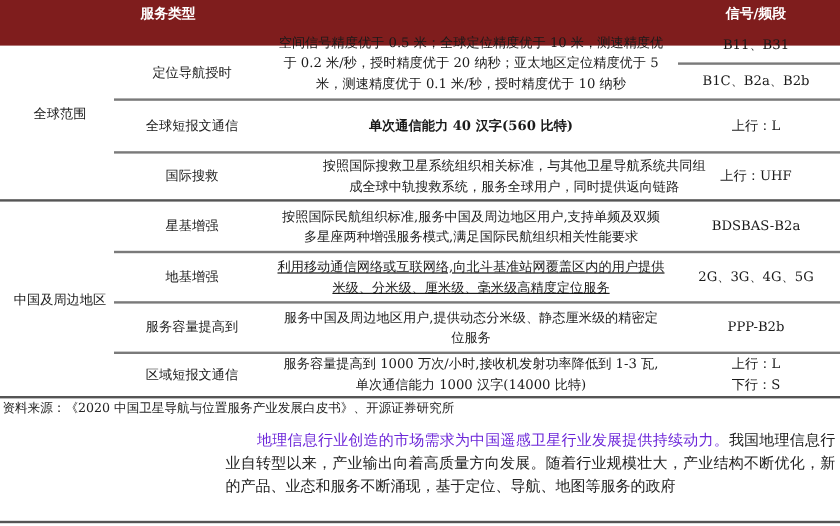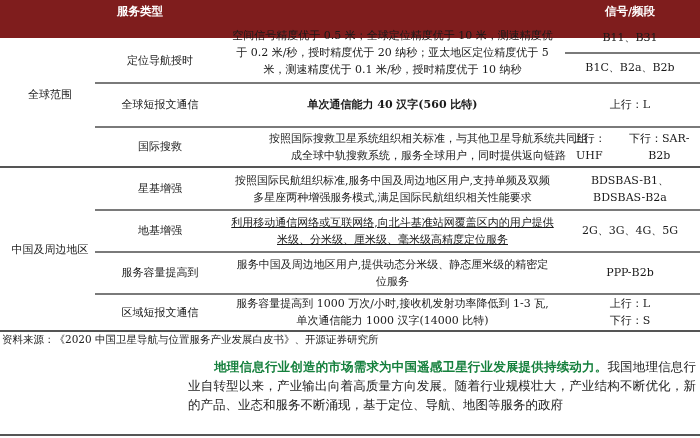--- a/index.html
+++ b/index.html
@@ -5,21 +5,21 @@
   html, body { margin:0; padding:0; background:#ffffff; }
   body { width:700px; height:438px; position:relative; overflow:hidden;
          font-family:"DejaVu Serif","Liberation Serif",serif; color:#1a1a1a; }
   .hdr { position:absolute; left:0; top:0; width:700px; height:38px; background:#7f1d1d; color:#ffffff; }
   .hdr div { position:absolute; top:0; height:22px; line-height:22px; font-size:11.5px; font-weight:bold; text-align:center; }
   .cell { position:absolute; display:flex; align-items:center; justify-content:center; text-align:center; font-size:11px; line-height:17px; }
   .line { position:absolute; height:1.5px; background:#7a7a7a; }
   .line.dark { background:#555; height:2px; }
   .src { position:absolute; left:2px; top:333px; font-size:10.5px; color:#222; }
   .para { position:absolute; left:188px; top:357px; width:508px; font-size:12.5px; line-height:19px; text-align:justify; color:#222; }
-  .para b { font-weight:bold; color:#15803d; }
+  .para b { font-weight:normal; color:#6d28d9; }
   .bottom-rule { position:absolute; left:0; top:434px; width:700px; height:2px; background:#555; }
 </style>
 </head>
 <body>
 
 <div class="hdr">
   <div style="left:60px;width:160px;">服务类型</div>
   <div style="left:560px;width:140px;">信号/频段</div>
 </div>
 
@@ -36,30 +36,28 @@
 <div class="cell" style="left:225px;top:83px;width:335px;height:43px;font-weight:bold;">单次通信能力 40 汉字(560 比特)</div>
 <div class="cell" style="left:560px;top:83px;width:140px;height:43px;flex-direction:column;">
   <span>上行：L</span>
 </div>
 <div class="line" style="left:95px;top:126px;width:605px;"></div>
 
 <div class="cell" style="left:95px;top:127px;width:130px;height:39px;">国际搜救</div>
 <div class="cell" style="left:225px;top:127px;width:335px;height:39px;padding:0 6px;box-sizing:border-box;margin-left:36px;">按照国际搜救卫星系统组织相关标准，与其他卫星导航系统共同组成全球中轨搜救系统，服务全球用户，同时提供返向链路</div>
 <div class="cell" style="left:560px;top:127px;width:140px;height:39px;flex-direction:row;">
   <span>上行：UHF</span>
-  <span>下行：SAR-B2b</span>
 </div>
 <div class="line dark" style="left:0;top:166px;width:700px;"></div>
 
 <div class="cell" style="left:0;top:168px;width:100px;height:162px;">中国及周边地区</div>
 
 <div class="cell" style="left:95px;top:168px;width:130px;height:41px;">星基增强</div>
 <div class="cell" style="left:225px;top:168px;width:335px;height:41px;padding:0 6px;box-sizing:border-box;">按照国际民航组织标准,服务中国及周边地区用户,支持单频及双频多星座两种增强服务模式,满足国际民航组织相关性能要求</div>
 <div class="cell" style="left:560px;top:168px;width:140px;height:41px;flex-direction:column;">
-  <span>BDSBAS-B1、</span>
   <span>BDSBAS-B2a</span>
 </div>
 <div class="line" style="left:95px;top:209px;width:605px;"></div>
 
 <div class="cell" style="left:95px;top:210px;width:130px;height:41px;">地基增强</div>
 <div class="cell" style="left:225px;top:210px;width:335px;height:41px;padding:0 6px;box-sizing:border-box;text-decoration:underline;">利用移动通信网络或互联网络,向北斗基准站网覆盖区内的用户提供米级、分米级、厘米级、毫米级高精度定位服务</div>
 <div class="cell" style="left:560px;top:210px;width:140px;height:41px;">2G、3G、4G、5G</div>
 <div class="line" style="left:95px;top:251px;width:605px;"></div>
 
 <div class="cell" style="left:95px;top:252px;width:130px;height:41px;">服务容量提高到</div>

